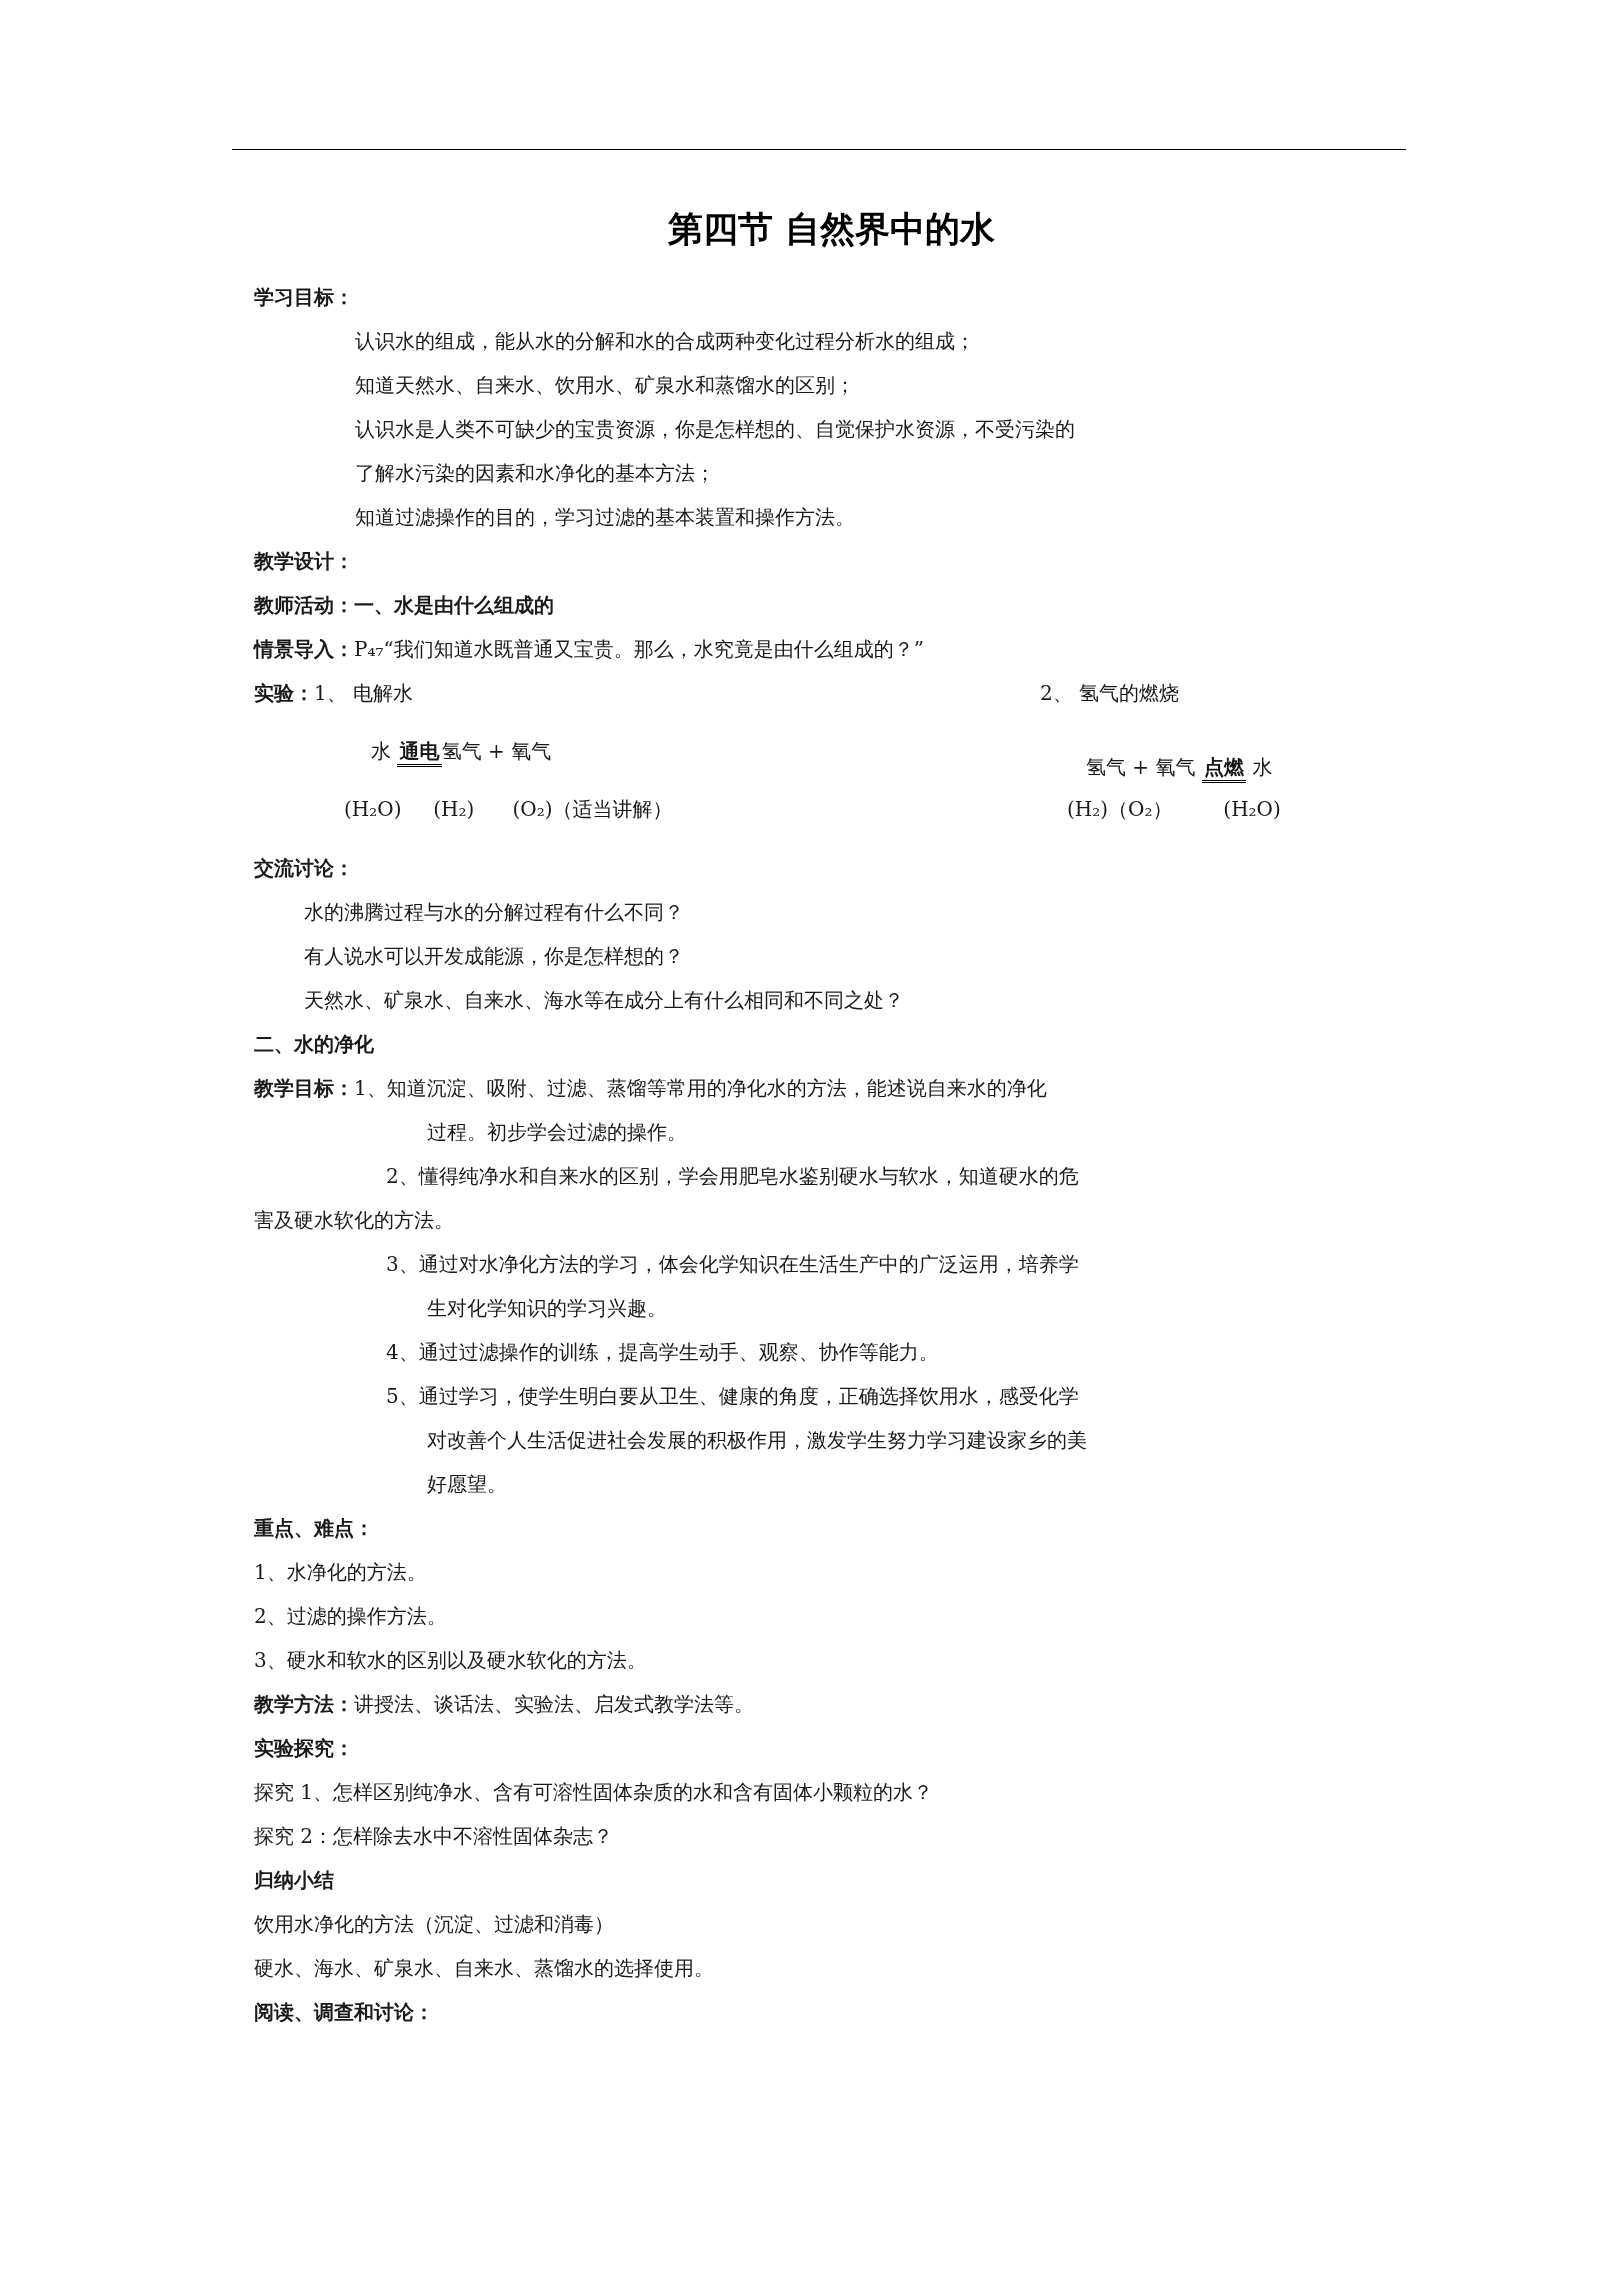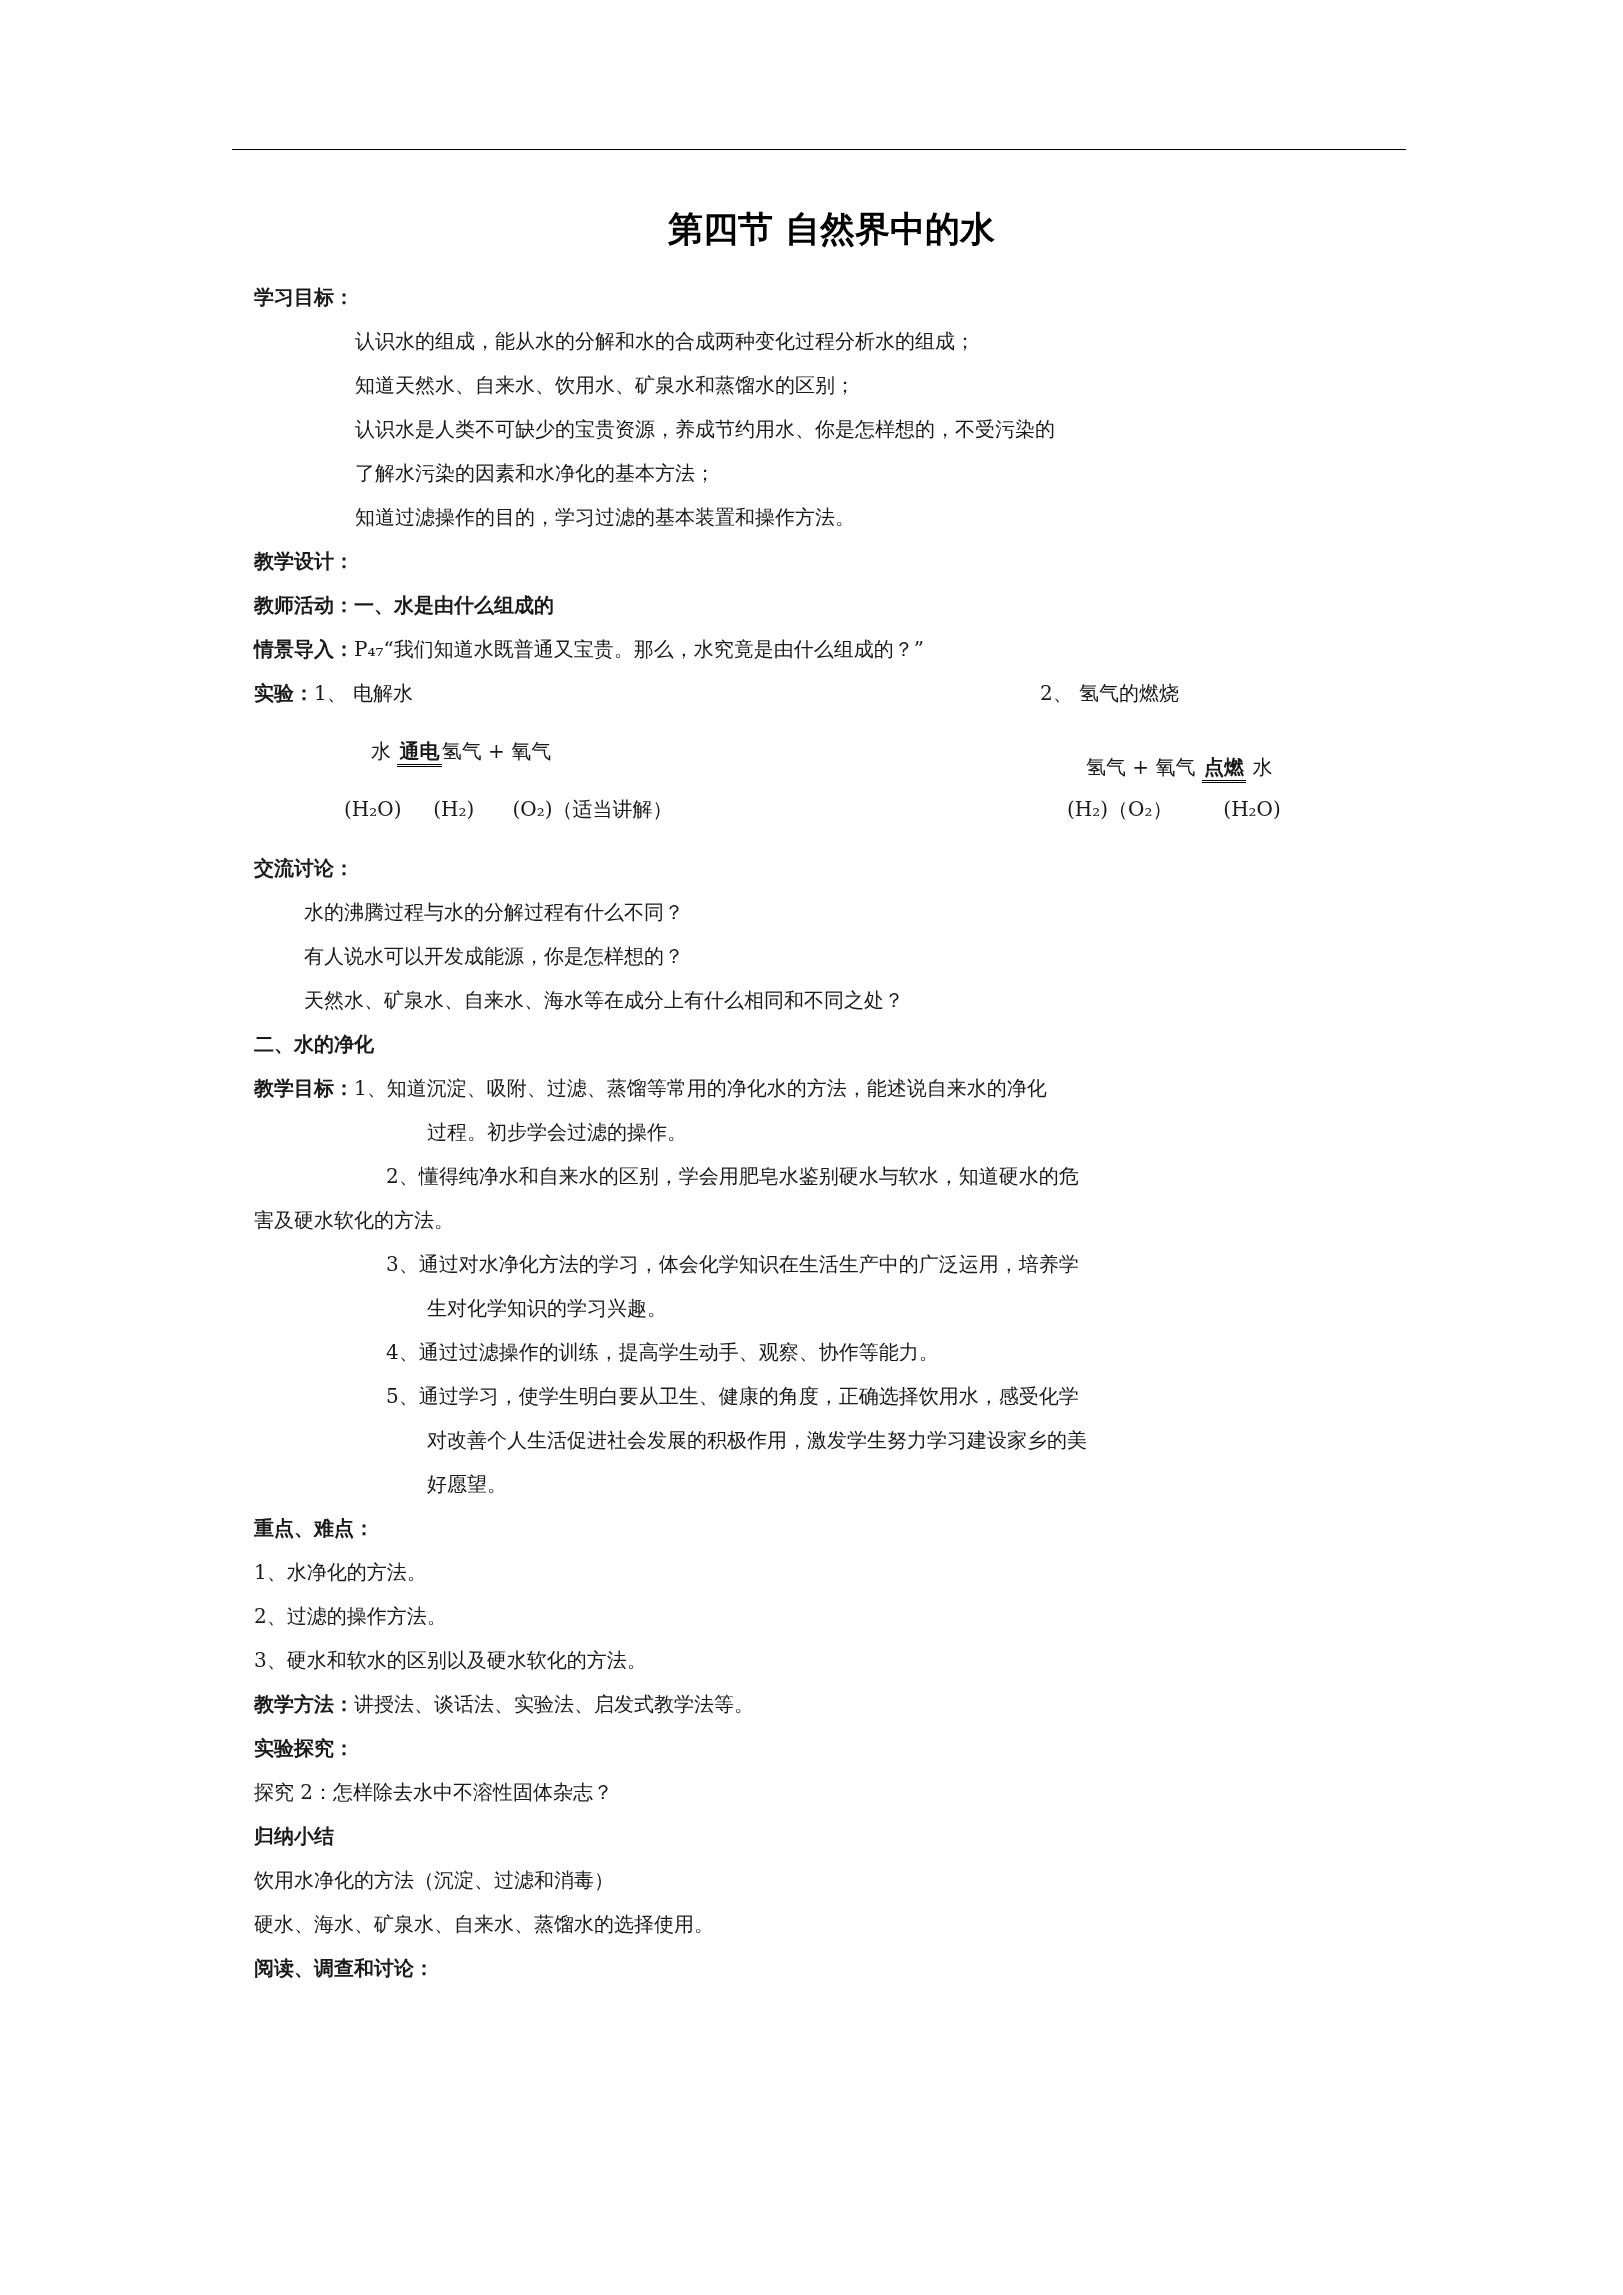--- a/index.html
+++ b/index.html
@@ -54,21 +54,21 @@
 
 <div class="top-rule"></div>
 
 <div class="content">
 
   <h1 class="title" data-bind="title.text" style="color: #000000;">第四节 自然界中的水</h1>
 
   <div class="line"><span class="b" data-bind="learning_goals.label">学习目标：</span></div>
   <div class="line ind1"><span data-bind="learning_goals.lines.0">认识水的组成，能从水的分解和水的合成两种变化过程分析水的组成；</span></div>
   <div class="line ind1"><span data-bind="learning_goals.lines.1">知道天然水、自来水、饮用水、矿泉水和蒸馏水的区别；</span></div>
-  <div class="line ind1"><span data-bind="learning_goals.lines.2">认识水是人类不可缺少的宝贵资源，养成节约用水、你是怎样想的，不受污染的</span></div>
+  <div class="line ind1"><span data-bind="learning_goals.lines.2">认识水是人类不可缺少的宝贵资源，你是怎样想的、自觉保护水资源，不受污染的</span></div>
   <div class="line ind1"><span data-bind="learning_goals.lines.4">了解水污染的因素和水净化的基本方法；</span></div>
   <div class="line ind1"><span data-bind="learning_goals.lines.5">知道过滤操作的目的，学习过滤的基本装置和操作方法。</span></div>
 
   <div class="line"><span class="b" data-bind="design.label">教学设计：</span></div>
   <div class="line"><span class="b" data-bind="design.teacher_label">教师活动：</span><span class="b" data-bind="design.teacher_title">一、水是由什么组成的</span></div>
   <div class="line"><span class="b" data-bind="design.intro_label">情景导入：</span><span data-bind="design.intro_text">P₄₇“我们知道水既普通又宝贵。那么，水究竟是由什么组成的？”</span></div>
 
   <div class="line"><span class="b" data-bind="design.exp_label">实验：</span><span data-bind="design.exp1">1、 电解水</span><span class="col-right"><span data-bind="design.exp2">2、 氢气的燃烧</span></span></div>
 
   <div class="line eq-row">
@@ -100,20 +100,21 @@
   <div class="line ind4"><span data-bind="purification.goal_lines.9">好愿望。</span></div>
 
   <div class="line"><span class="b" data-bind="key_points.label">重点、难点：</span></div>
   <div class="line"><span data-bind="key_points.lines.0">1、水净化的方法。</span></div>
   <div class="line"><span data-bind="key_points.lines.1">2、过滤的操作方法。</span></div>
   <div class="line"><span data-bind="key_points.lines.2">3、硬水和软水的区别以及硬水软化的方法。</span></div>
 
   <div class="line"><span class="b" data-bind="method.label">教学方法：</span><span data-bind="method.text">讲授法、谈话法、实验法、启发式教学法等。</span></div>
 
   <div class="line"><span class="b" data-bind="inquiry.label">实验探究：</span></div>
+  <div class="line"><span data-bind="inquiry.lines.0">探究 1、怎样区别纯净水、含有可溶性固体杂质的水和含有固体小颗粒的水？</span></div>
   <div class="line"><span data-bind="inquiry.lines.1">探究 2：怎样除去水中不溶性固体杂志？</span></div>
 
   <div class="line"><span class="b" data-bind="summary.label">归纳小结</span></div>
   <div class="line"><span data-bind="summary.lines.0">饮用水净化的方法（沉淀、过滤和消毒）</span></div>
   <div class="line"><span data-bind="summary.lines.1">硬水、海水、矿泉水、自来水、蒸馏水的选择使用。</span></div>
 
   <div class="line"><span class="b" data-bind="reading.label">阅读、调查和讨论：</span></div>
 
 </div>
 

